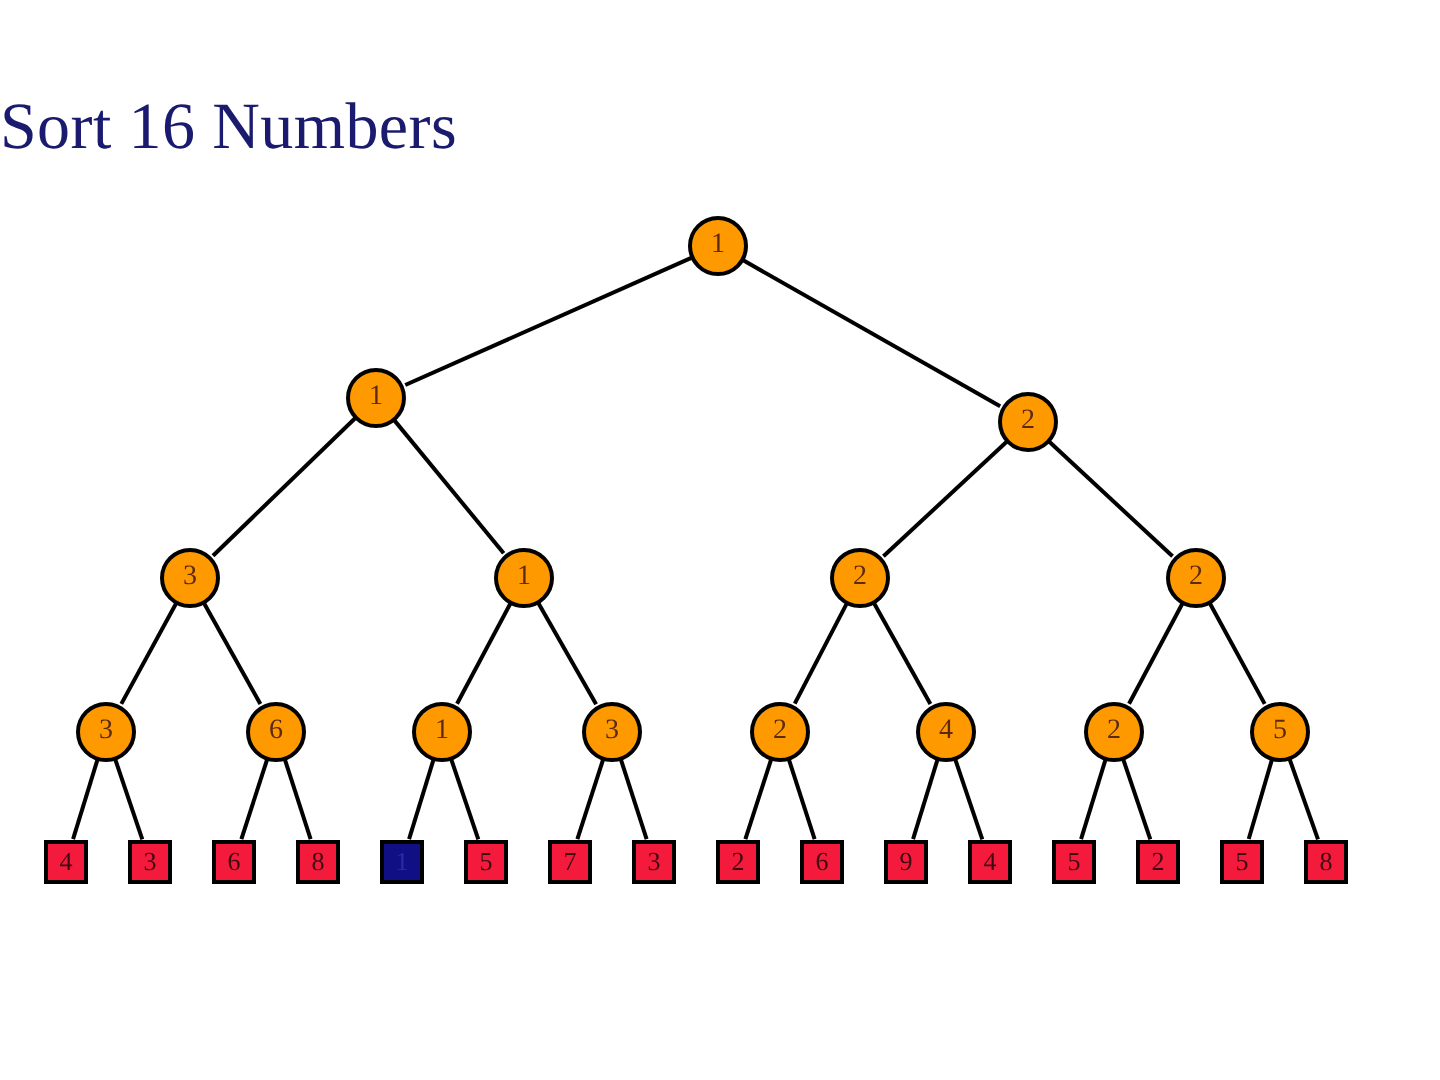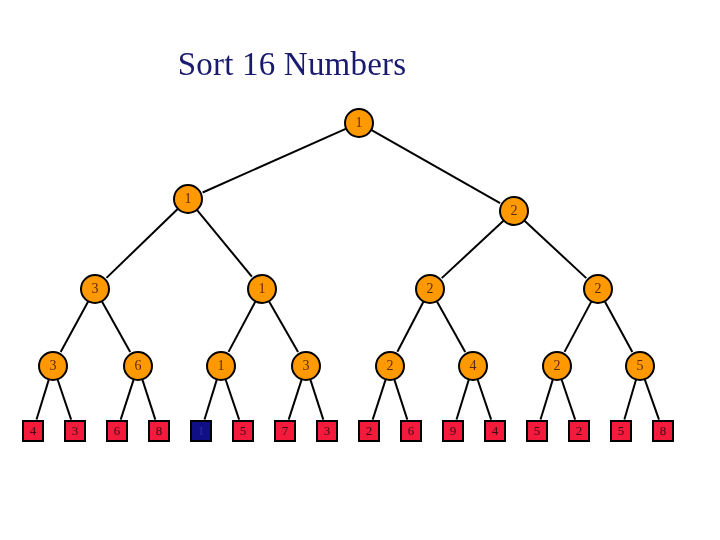--- a/index.html
+++ b/index.html
@@ -17,21 +17,21 @@
     position: relative;
     width: 720px;
     height: 540px;
     background: #ffffff;
   }
   #title {
     position: absolute;
     left: 0;
     top: 44px;
     width: 584px;
-    text-align: center;
+    text-align: left;
     font-family: "Liberation Serif", "DejaVu Serif", serif;
     font-size: 33px;
     line-height: 40px;
     color: #1a1a6e;
     letter-spacing: 0.2px;
     white-space: nowrap;
   }
   #edges {
     position: absolute;
     left: 0;

